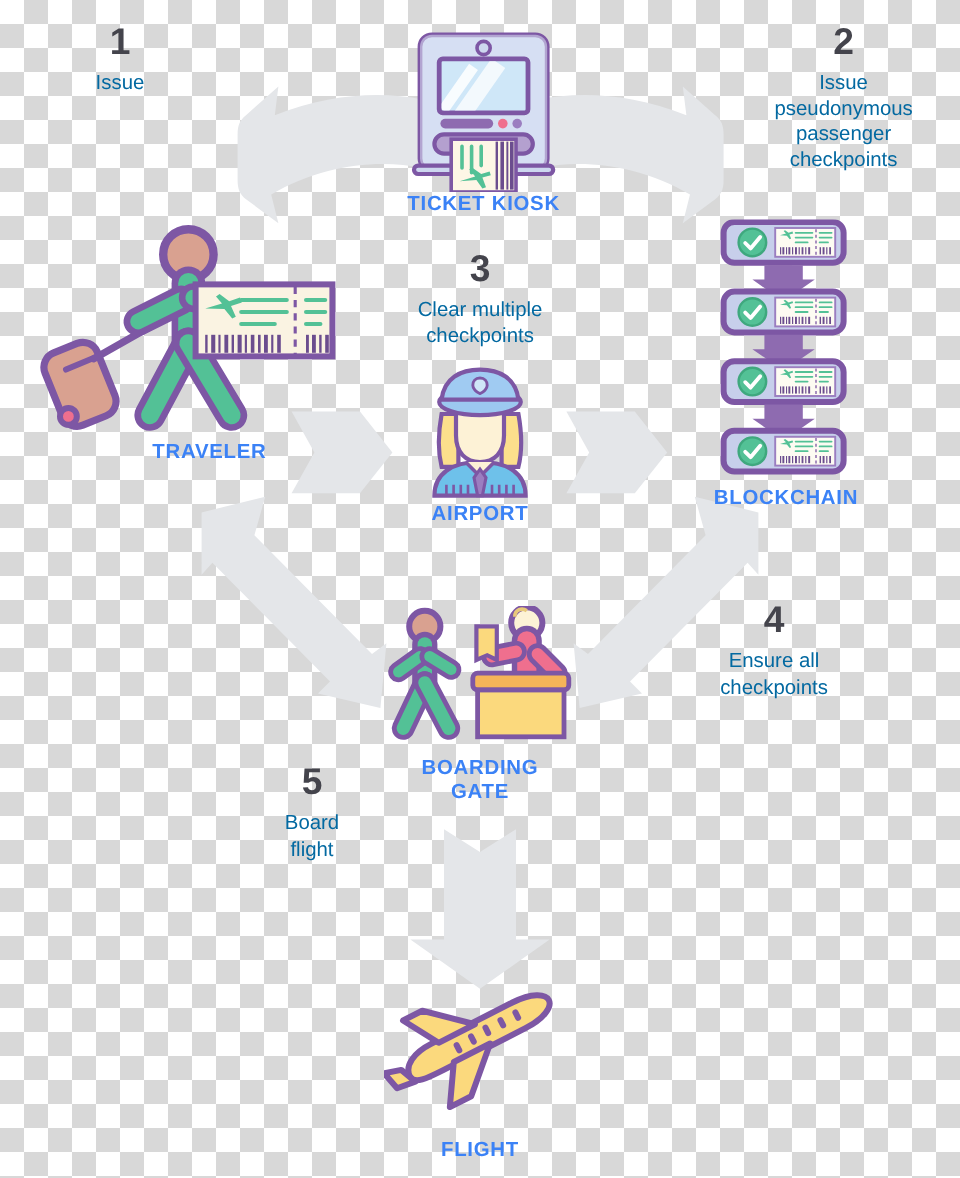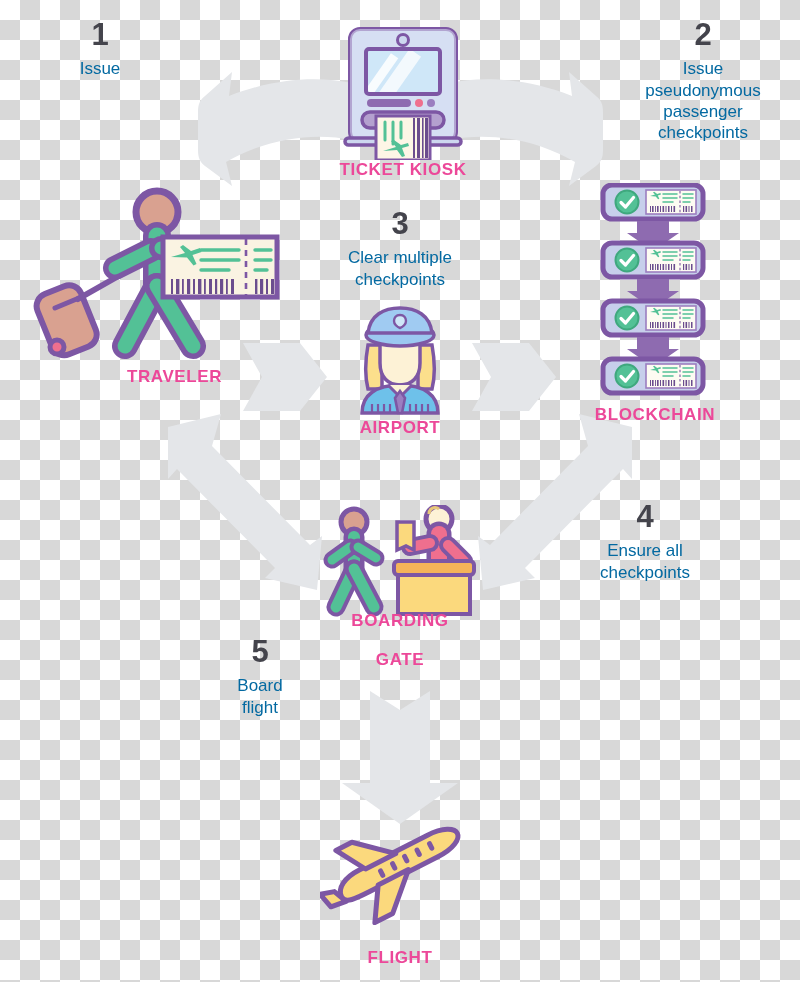--- a/index.html
+++ b/index.html
@@ -26,21 +26,21 @@
   .step-block { position: absolute; text-align: center; color: #4a4a52; }
   .step-num {
     font-size: 31px; font-weight: 700; line-height: 1.1;
     color: #44444c; margin-bottom: 6px;
   }
   .step-text { font-size: 17px; line-height: 1.26; color: #0369a1; font-weight: 400; }
 
   .node-label {
     position: absolute; text-align: center;
     font-size: 17px; font-weight: 700; letter-spacing: 0.6px;
-    color: #ec4899; line-height: 1.15; text-transform: uppercase;
+    color: #3b82f6; line-height: 1.15; text-transform: uppercase;
   }
 
   
   .art { position: absolute; }
   .arrow-layer { position: absolute; inset: 0; pointer-events: none; }
 </style>
 </head>
 <body>
 
 <div id="stage">
@@ -301,21 +301,21 @@
     <path d="M108 38 L88 42" stroke="#7d57a4" stroke-width="18" stroke-linecap="round"></path>
     <path d="M108 38 L88 42" stroke="#ef6f8e" stroke-width="10" stroke-linecap="round"></path>
     <path d="M126 40 L142 56" stroke="#7d57a4" stroke-width="18" stroke-linecap="round"></path>
     <path d="M126 40 L142 56" stroke="#ef6f8e" stroke-width="10" stroke-linecap="round"></path>
 
     <path d="M75 17 L92 17 L92 45 L84 41 L75 45 Z" fill="#fbd97d" stroke="#7d57a4" stroke-width="3.5"></path>
 
     <rect x="72" y="56" width="80" height="14" rx="4" fill="#f5b459" stroke="#7d57a4" stroke-width="4"></rect>
     <rect x="76" y="70" width="72" height="39" fill="#fbd97d" stroke="#7d57a4" stroke-width="4"></rect>
   </svg>
-  <div class="node-label" style="left:310px; top:611px; width:180px;">BOARDING</div>
+  <div class="node-label" style="left:310px; top:630px; width:180px;">BOARDING</div>
   <div class="node-label" style="left:310px; top:650px; width:180px;">GATE</div>
 
   <svg class="art" style="left:320px; top:820px;" width="160" height="110" viewBox="0 0 160 110">
     <g transform="rotate(-27 80 55)">
 
       <path d="M18 48 C18 38 30 32 46 32 L122 32 C140 32 150 38 150 44
                C150 50 140 56 122 56 L46 56 C30 56 18 56 18 48 Z" fill="#fbd97d" stroke="#7d57a4" stroke-width="5" stroke-linejoin="round"></path>
 
       <path d="M52 34 L34 4 L52 4 L86 34 Z" fill="#fbd97d" stroke="#7d57a4" stroke-width="5" stroke-linejoin="round"></path>
 

